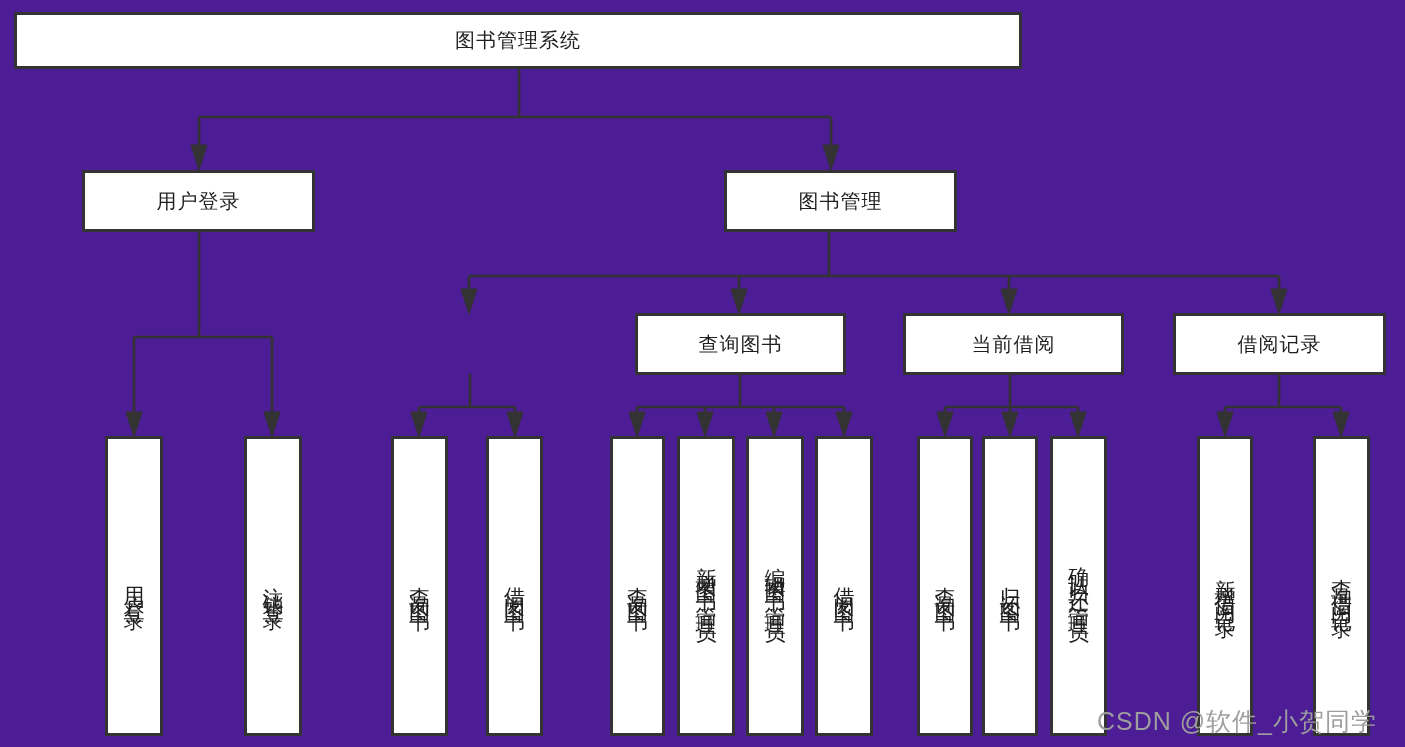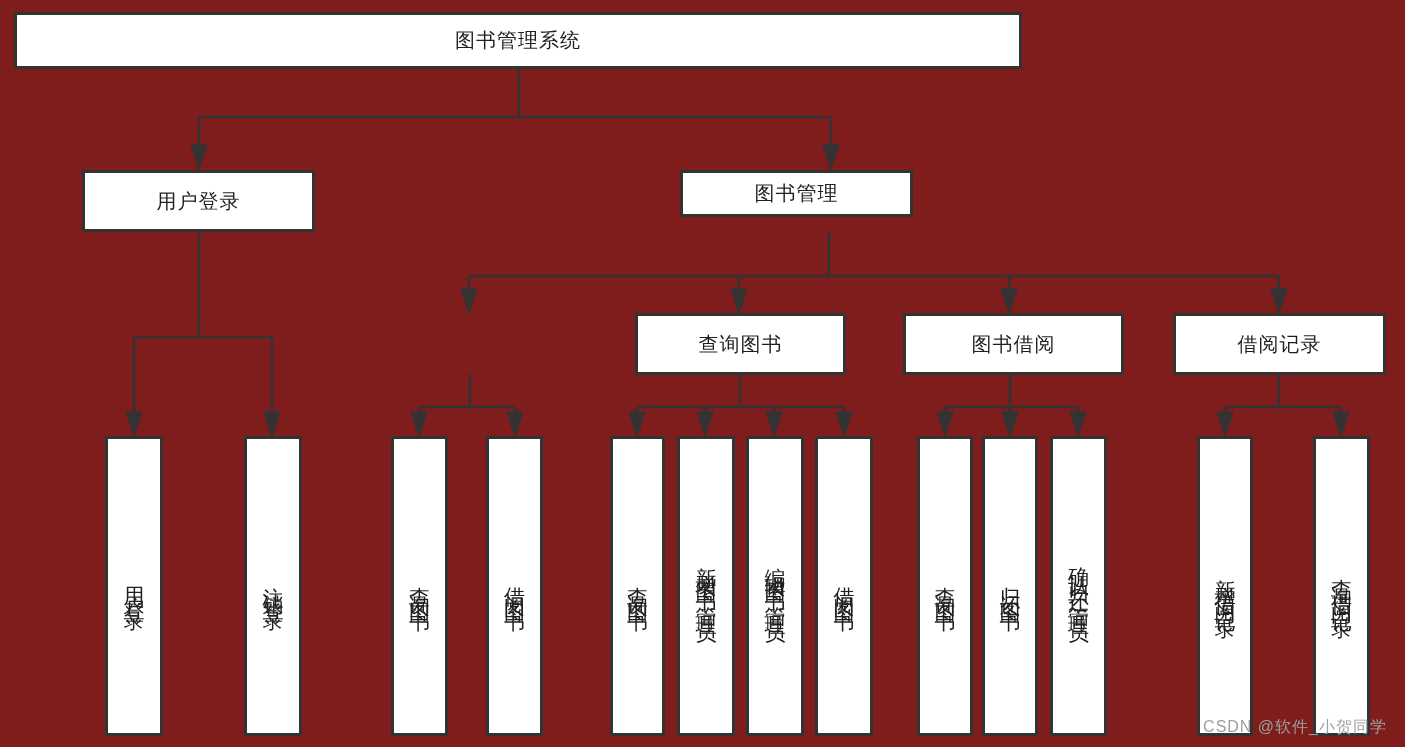--- a/index.html
+++ b/index.html
@@ -1,19 +1,19 @@
 <!DOCTYPE html>
 <html><head>
 <meta charset="utf-8">
 <style>
   html,body{margin:0;padding:0;background:#ffffff;}
   .canvas{
     position:relative;
     width:1405px;height:747px;
-    background:#7f1d1d;
+    background:#4c1d95;
     overflow:hidden;
     font-family:"Liberation Sans","DejaVu Sans",sans-serif;
   }
   .wires{position:absolute;left:0;top:0;pointer-events:none;}
   .wires path{fill:none;stroke:#333333;stroke-width:2.6;}
   .wires .ah{fill:#333333;stroke:#333333;stroke-width:1;}
   .hbox{
     position:absolute;box-sizing:border-box;
     border:3px solid #333333;background:#ffffff;
     display:flex;align-items:center;justify-content:center;
@@ -25,22 +25,22 @@
     display:flex;align-items:center;justify-content:center;
   }
   .vbox span{
     writing-mode:vertical-rl;
     text-orientation:mixed;
     font-size:21px;color:#1f1f1f;
     letter-spacing:8px;line-height:1.15;
     white-space:nowrap;
   }
   .watermark{
-    position:absolute;right:18px;bottom:9px;
-    font-size:16px;color:#9e9e9e;letter-spacing:1px;
+    position:absolute;right:28px;bottom:9px;
+    font-size:25px;color:#9e9e9e;letter-spacing:1px;
   }
 </style>
 </head>
 <body>
 
 <div class="canvas">
 
   <svg class="wires" width="1405" height="747" viewBox="0 0 1405 747">
     <defs>
       <polygon id="ah" class="ah" points="-8,-25 8,-25 0,0"></polygon>
@@ -72,24 +72,24 @@
       <use href="#ah" transform="translate(1010,437)"></use>
       <use href="#ah" transform="translate(1078,437)"></use>
       <use href="#ah" transform="translate(1225,437)"></use>
       <use href="#ah" transform="translate(1341,437)"></use>
     </g>
   </svg>
 
   <div class="hbox" style="left:14px;top:12px;width:1008px;height:57px;">图书管理系统</div>
 
   <div class="hbox" style="left:82px;top:170px;width:233px;height:62px;">用户登录</div>
-  <div class="hbox" style="left:680px;top:170px;width:233px;height:47px;">图书管理</div>
+  <div class="hbox" style="left:724px;top:170px;width:233px;height:62px;">图书管理</div>
 
   <div class="hbox" style="left:635px;top:313px;width:211px;height:62px;">查询图书</div>
-  <div class="hbox" style="left:903px;top:313px;width:221px;height:62px;">图书借阅</div>
+  <div class="hbox" style="left:903px;top:313px;width:221px;height:62px;">当前借阅</div>
   <div class="hbox" style="left:1173px;top:313px;width:213px;height:62px;">借阅记录</div>
 
   <div class="vbox" style="left:105px;top:436px;width:58px;height:300px;">
     <span>用户登录</span>
   </div>
   <div class="vbox" style="left:244px;top:436px;width:58px;height:300px;">
     <span>注销登录</span>
   </div>
 
   <div class="vbox" style="left:391px;top:436px;width:57px;height:300px;">

